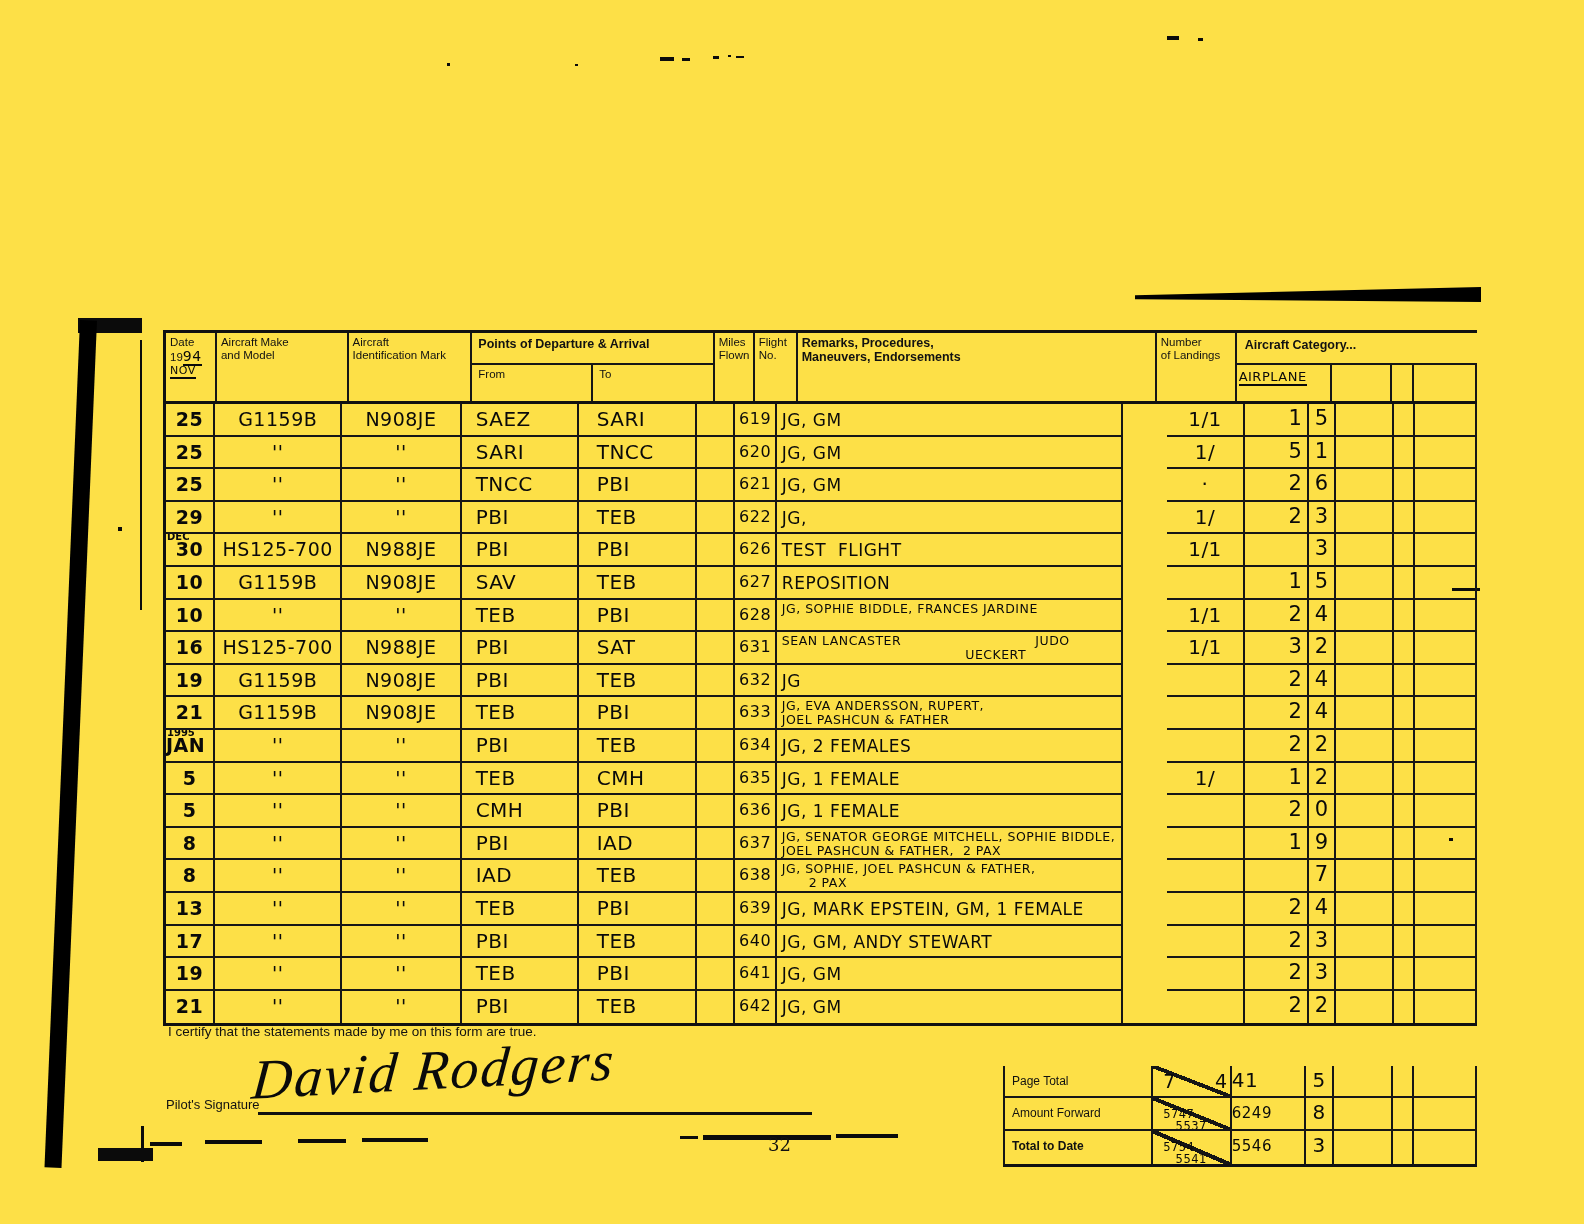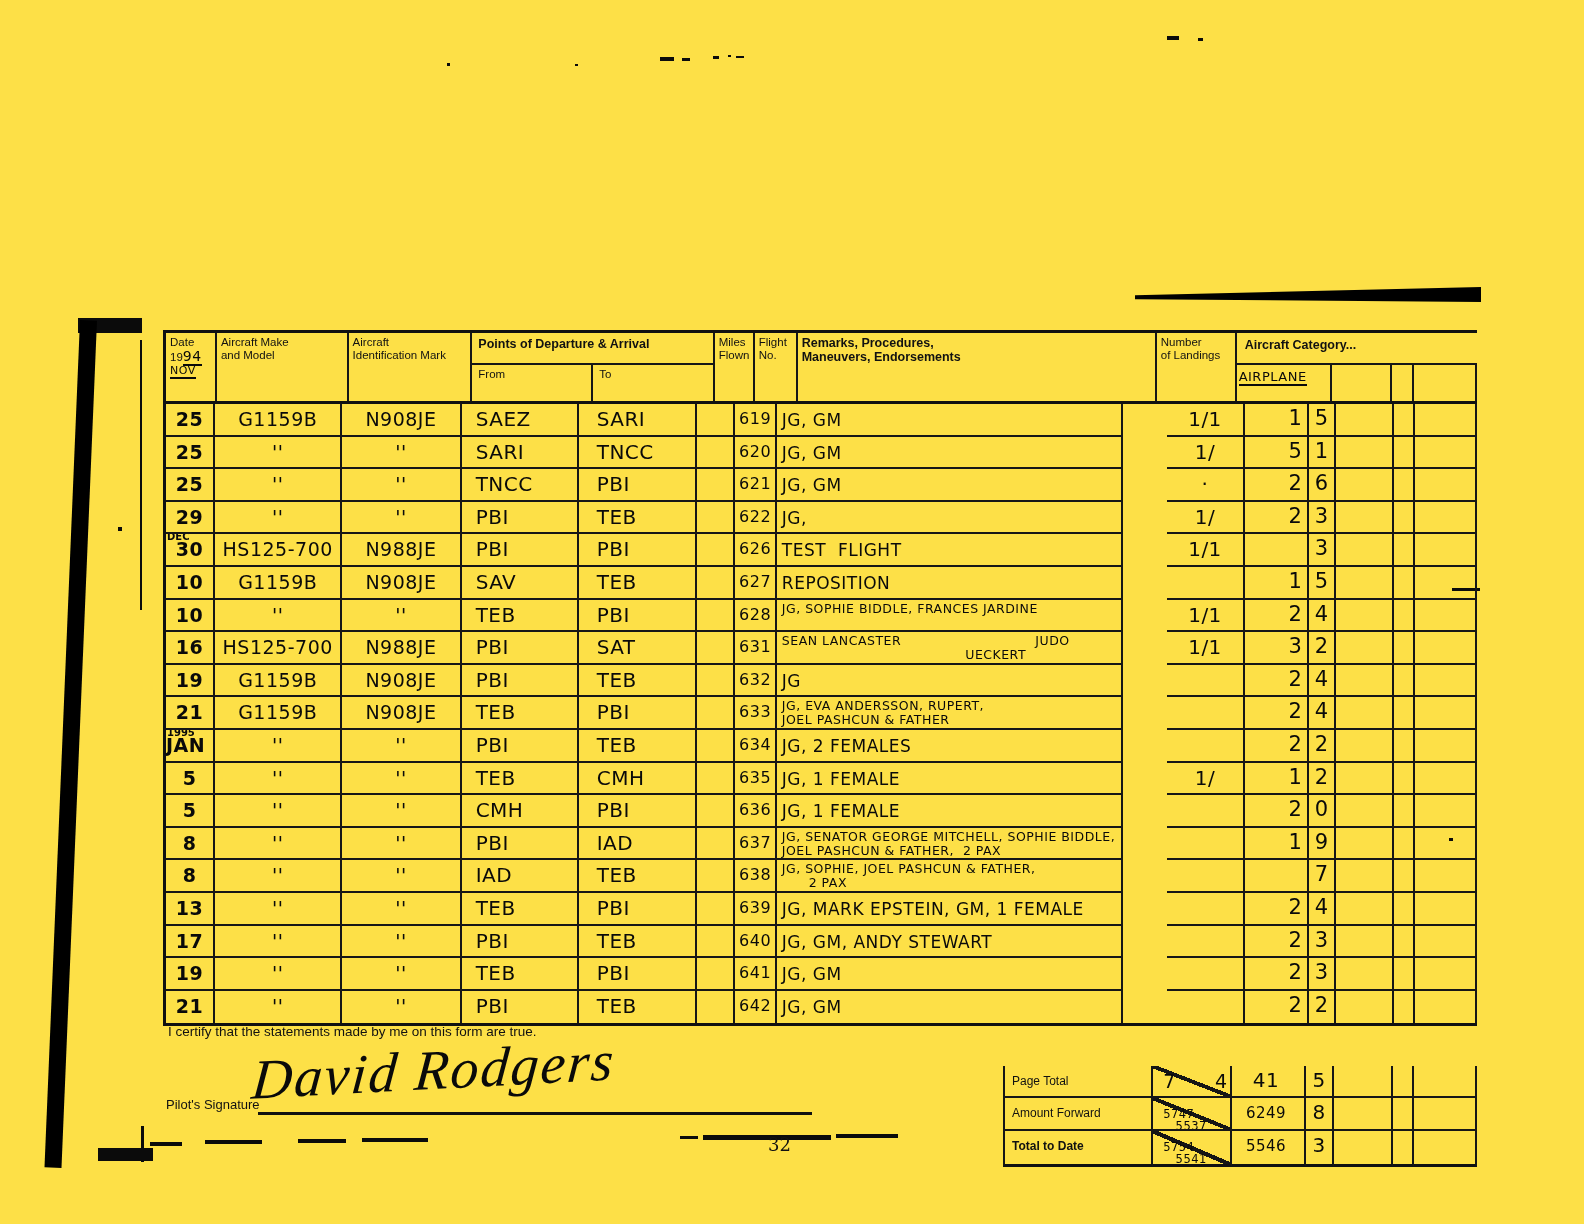--- a/index.html
+++ b/index.html
@@ -56,21 +56,21 @@
   .b1{width:60px}.b2{width:22px}.b3{width:64px}
   
   .totals{margin-left:840px;width:474px;margin-top:40px;}
   .trow{display:flex;}
   .tc{box-sizing:border-box;border-right:2px solid #161616;border-bottom:2px solid #161616;overflow:hidden;}
   .trow.last .tc{border-bottom:3px solid #111;}
   .tlabel{width:153px;border-left:2px solid #161616;font-size:12px;padding:8px 0 0 7px;}
   .tlnd{width:80px;text-align:left;white-space:pre;font-size:19px;line-height:30px;padding-left:10px;}
   .small2{font-size:11.5px;line-height:12px;padding-top:10px;white-space:pre;}
   .sl{background-image:linear-gradient(to top right,transparent 46%,#151515 46%,#151515 53%,transparent 53%);}
-  .taph{width:76px;text-align:center;font-size:20px;line-height:29px;padding-right:4px;}
+  .taph{width:76px;text-align:left;font-size:20px;line-height:29px;padding-right:4px;}
   .t4{font-size:15px;line-height:30px;}
   .tapt{width:28px;text-align:center;font-size:20px;line-height:29px;}
   .tb1{width:60px}.tb2{width:22px}.tb3{width:64px}
   
   .certify{position:absolute;left:168px;top:1024px;font-size:13.5px;}
   .siglabel{position:absolute;left:166px;top:1097px;font-size:13px;}
   .signature{position:absolute;left:252px;top:1038px;font-family:"Liberation Serif",serif;
              font-style:italic;font-size:56px;letter-spacing:2px;color:#0a0a0a;
              transform:rotate(-3deg) skewX(-8deg);}
   .sigline{position:absolute;left:258px;top:1112px;width:554px;height:3px;background:#111;}

